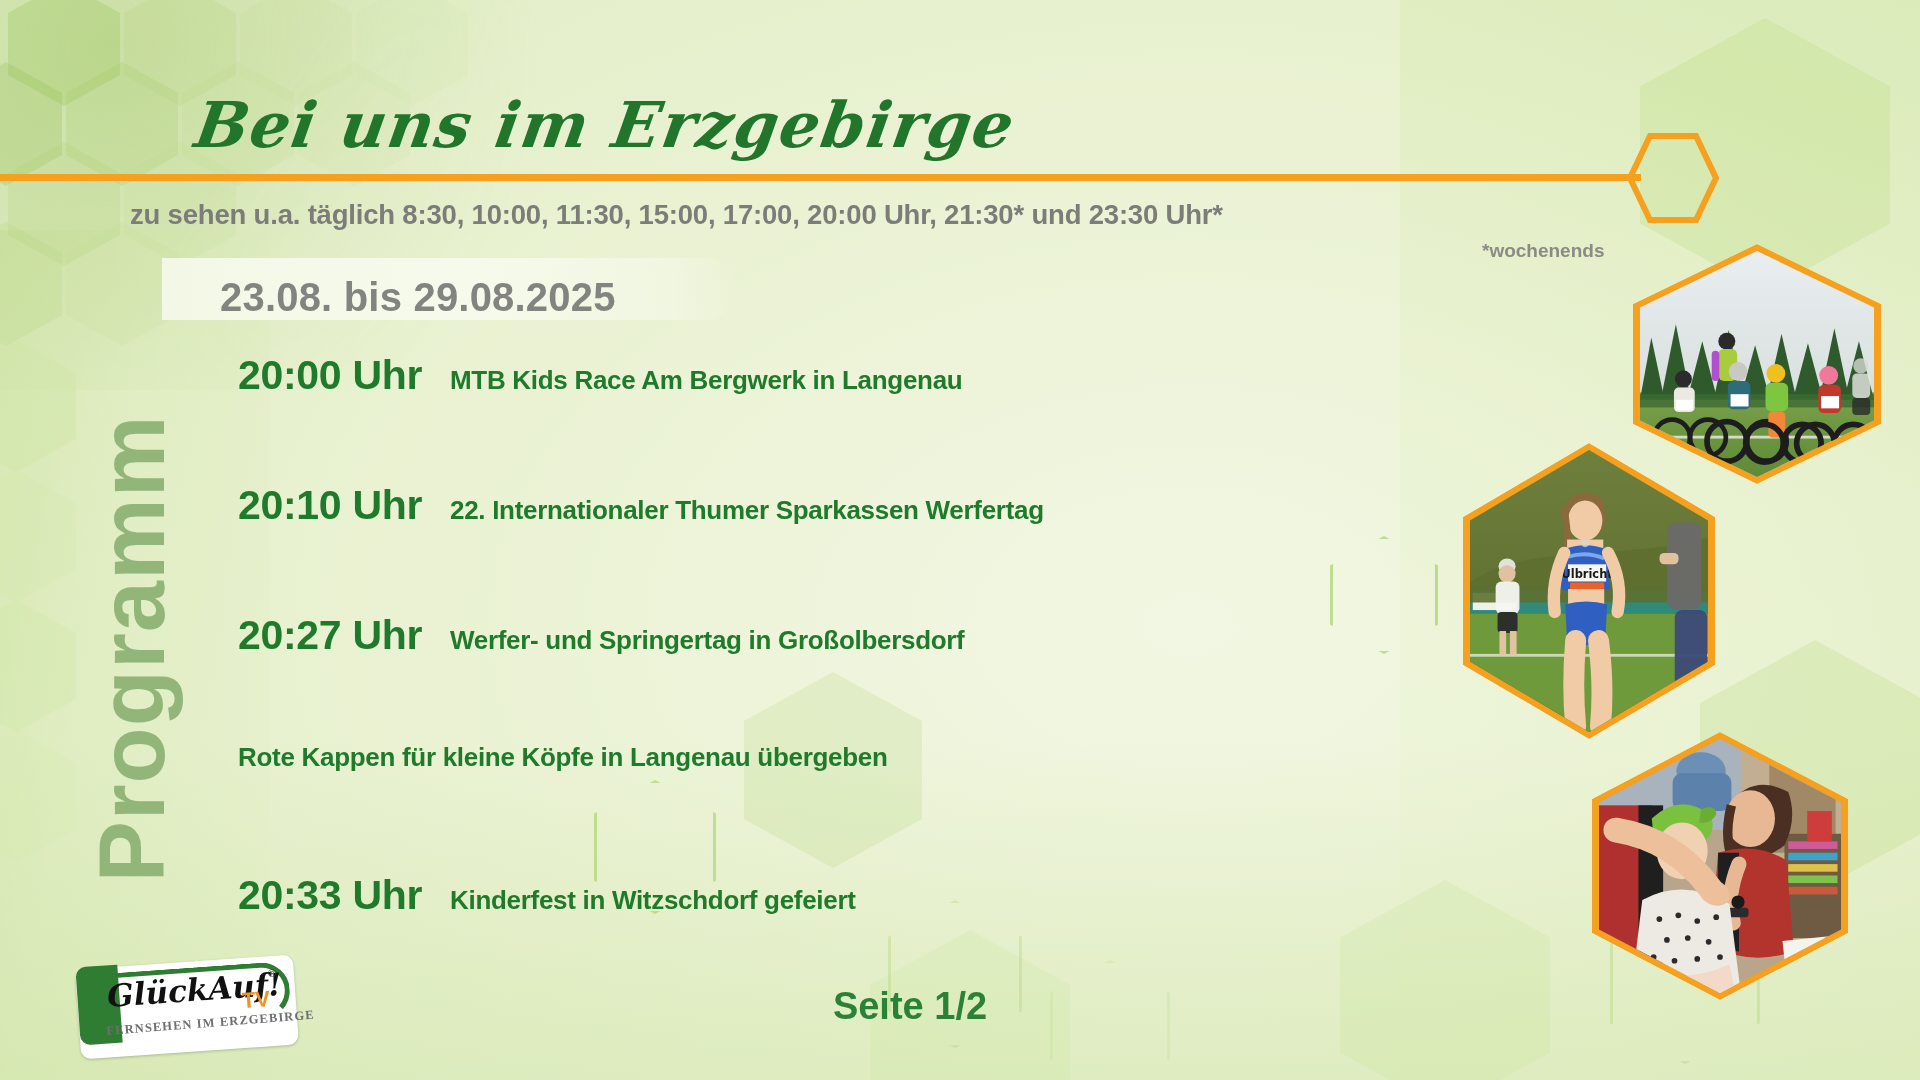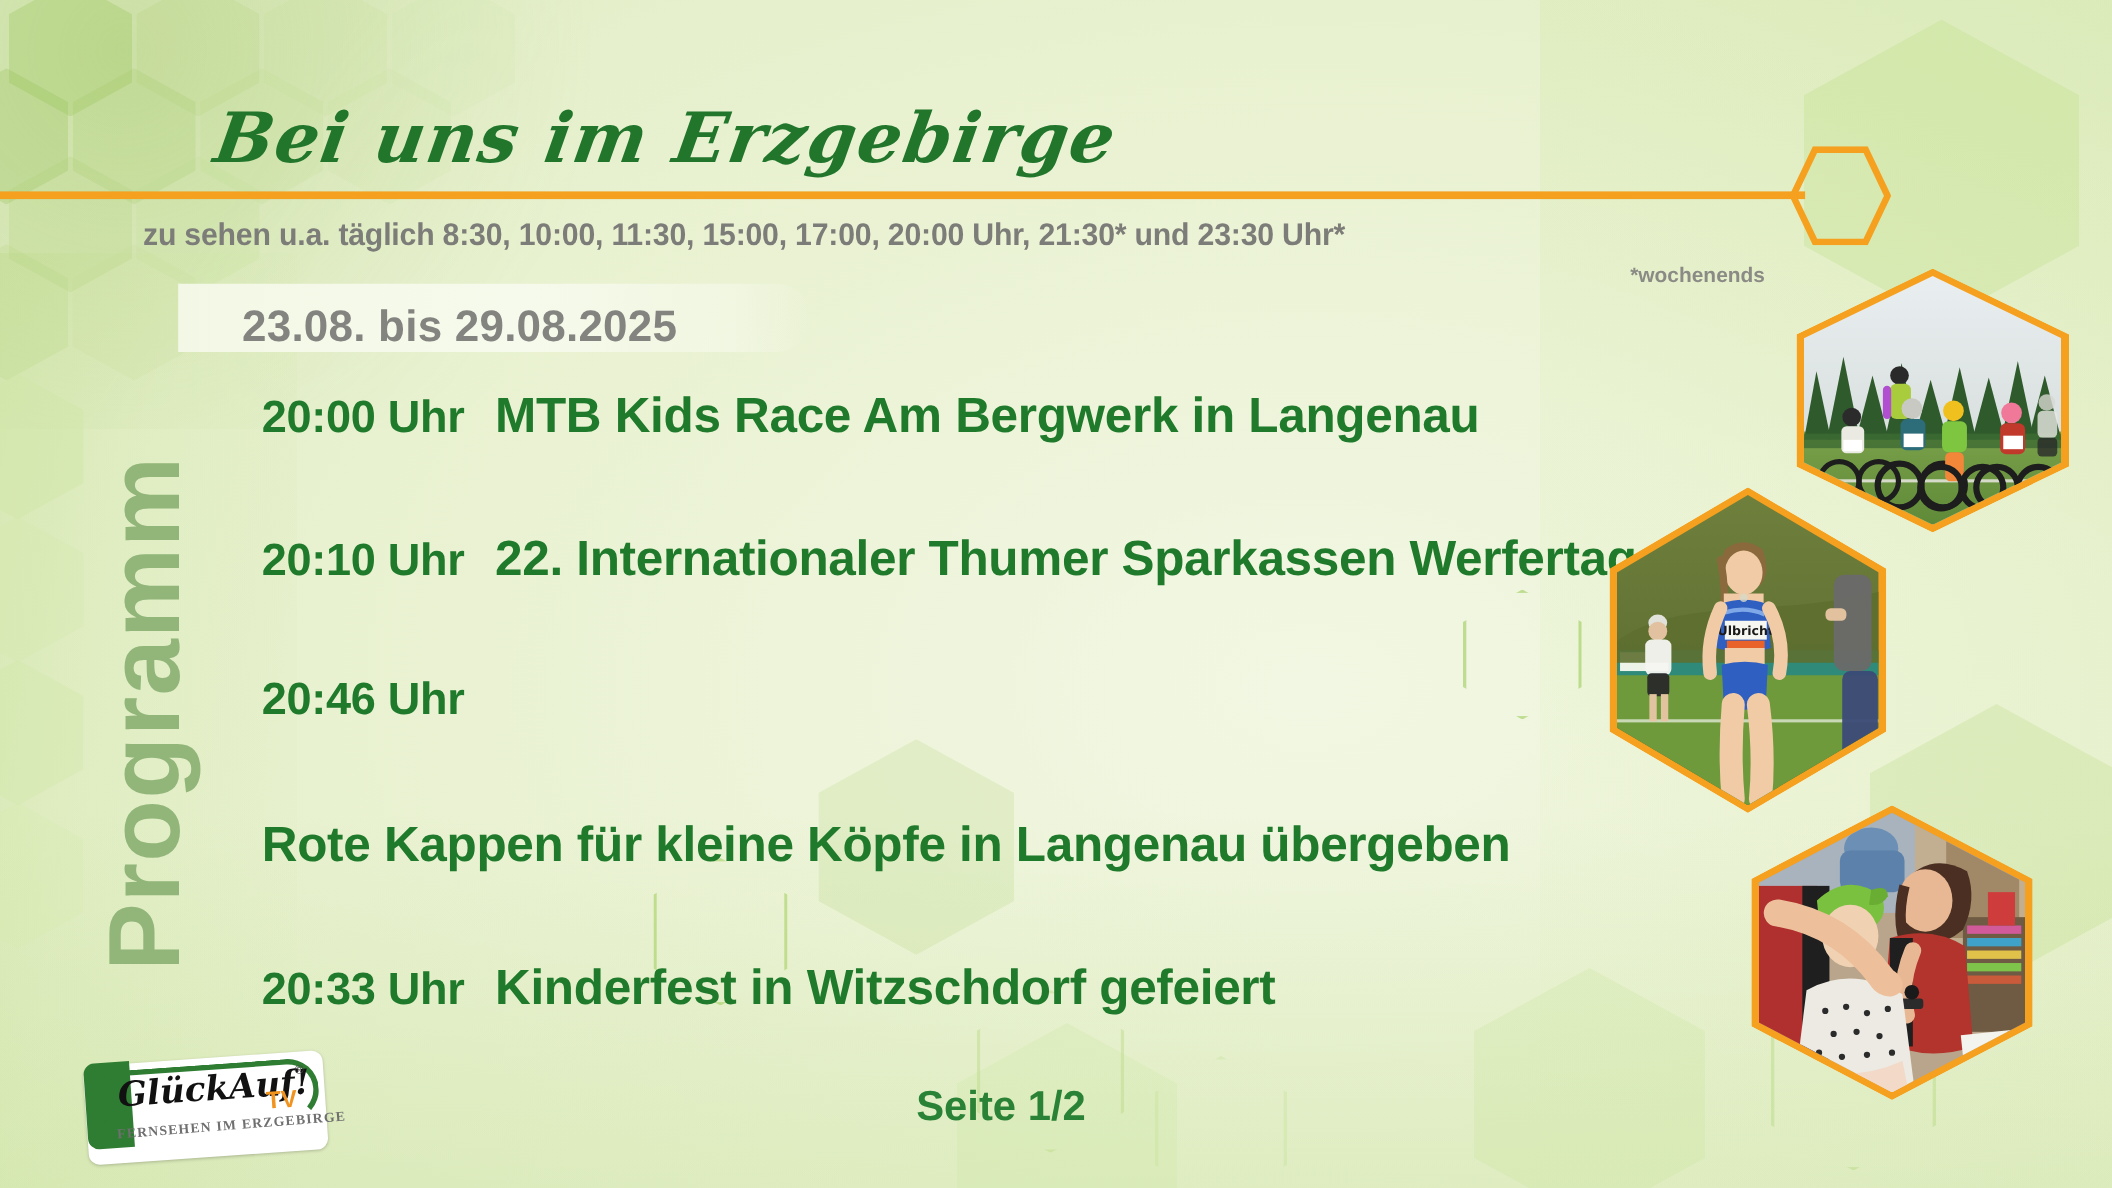--- a/index.html
+++ b/index.html
@@ -117,21 +117,21 @@
     height:130px;
     padding-left:238px;
   }
   .prog-time {
     font-size:41px; font-weight:700; color:#1f7a2b;
     width:212px; flex:0 0 212px;
     white-space:nowrap;
     letter-spacing:-.3px;
   }
   .prog-title {
-    font-size:45px; font-weight:700; color:#1f7a2b;
+    font-size:26px; font-weight:700; color:#1f7a2b;
     white-space:nowrap; letter-spacing:-.3px;
   }
 
   
   #page-indicator {
     position:absolute; left:0; top:985px; width:1920px;
     text-align:center;
     font-size:38px; font-weight:700; color:#2a8236;
     transform:translateX(-50px);
   }
@@ -285,21 +285,22 @@
       <span class="prog-time">20:00 Uhr</span>
       <span class="prog-title">MTB Kids Race Am Bergwerk in Langenau</span>
     </div>
 
     <div class="prog-row">
       <span class="prog-time">20:10 Uhr</span>
       <span class="prog-title">22. Internationaler Thumer Sparkassen Werfertag</span>
     </div>
 
     <div class="prog-row">
-      <span class="prog-time">20:46 Uhr</span>
+      <span class="prog-time">20:27 Uhr</span>
+      <span class="prog-title">Werfer- und Springertag in Großolbersdorf</span>
     </div>
 
     <div class="prog-row">
       <span class="prog-title">Rote Kappen für kleine Köpfe in Langenau übergeben</span>
     </div>
 
     <div class="prog-row">
       <span class="prog-time">20:33 Uhr</span>
       <span class="prog-title">Kinderfest in Witzschdorf gefeiert</span>
     </div>

